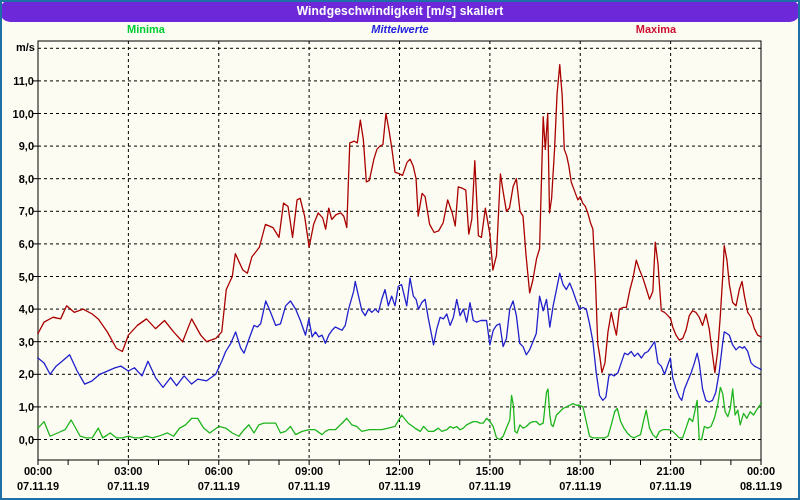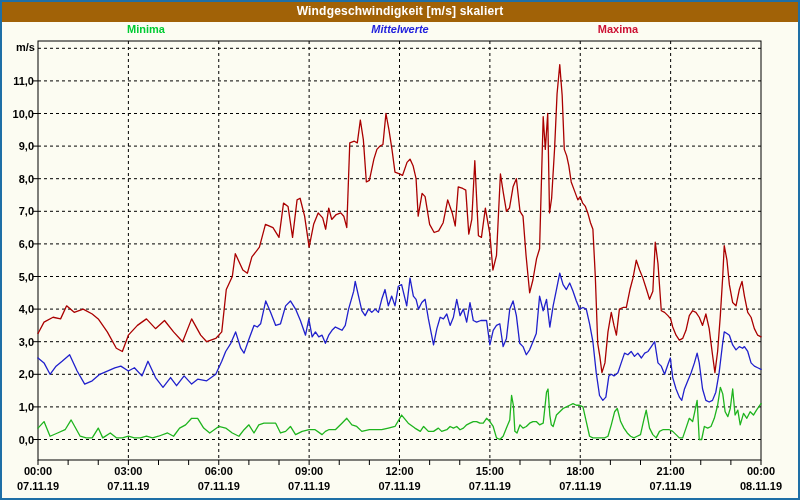--- a/index.html
+++ b/index.html
@@ -16,27 +16,27 @@
     font-size:12px;letter-spacing:0.2px;z-index:5;
   }
   .legend-label{position:absolute;top:23px;transform:translateX(-50%);white-space:nowrap;z-index:4;}
   #plot{position:absolute;top:0;left:0;z-index:1;}
   text{font-family:"Liberation Sans", sans-serif;font-weight:bold;font-size:11px;fill:#000;}
 </style>
 </head>
 <body>
 
 <div class="window" style="background: rgb(252, 252, 242);">
-  <div class="titlebar" style="background: #a16207; color: rgb(255, 255, 255);">
+  <div class="titlebar" style="background: #6d28d9; color: rgb(255, 255, 255); border-radius: 10px;">
     <span>Windgeschwindigkeit [m/s] skaliert</span>
   </div>
 
   <span class="legend-label" id="legend-minima" style="left: 146px; color: rgb(0, 204, 51);">Minima</span>
   <span class="legend-label" id="legend-mittelwerte" style="left: 400px; color: rgb(34, 34, 221); font-style: italic;">Mittelwerte</span>
-  <span class="legend-label" id="legend-maxima" style="left: 618px; color: rgb(204, 17, 51); text-align: center;">Maxima</span>
+  <span class="legend-label" id="legend-maxima" style="left: 656px; color: rgb(204, 17, 51); text-align: center;">Maxima</span>
 
   <svg id="plot" width="800" height="500" viewBox="0 0 800 500">
       <g>
         <line x1="38" x2="761" y1="439.5" y2="439.5" stroke="#000000" stroke-width="1" stroke-dasharray="3 3"></line>
         <line x1="38" x2="761" y1="406.9" y2="406.9" stroke="#000000" stroke-width="1" stroke-dasharray="3 3"></line>
         <line x1="38" x2="761" y1="374.3" y2="374.3" stroke="#000000" stroke-width="1" stroke-dasharray="3 3"></line>
         <line x1="38" x2="761" y1="341.7" y2="341.7" stroke="#000000" stroke-width="1" stroke-dasharray="3 3"></line>
         <line x1="38" x2="761" y1="309.1" y2="309.1" stroke="#000000" stroke-width="1" stroke-dasharray="3 3"></line>
         <line x1="38" x2="761" y1="276.5" y2="276.5" stroke="#000000" stroke-width="1" stroke-dasharray="3 3"></line>
         <line x1="38" x2="761" y1="243.9" y2="243.9" stroke="#000000" stroke-width="1" stroke-dasharray="3 3"></line>

